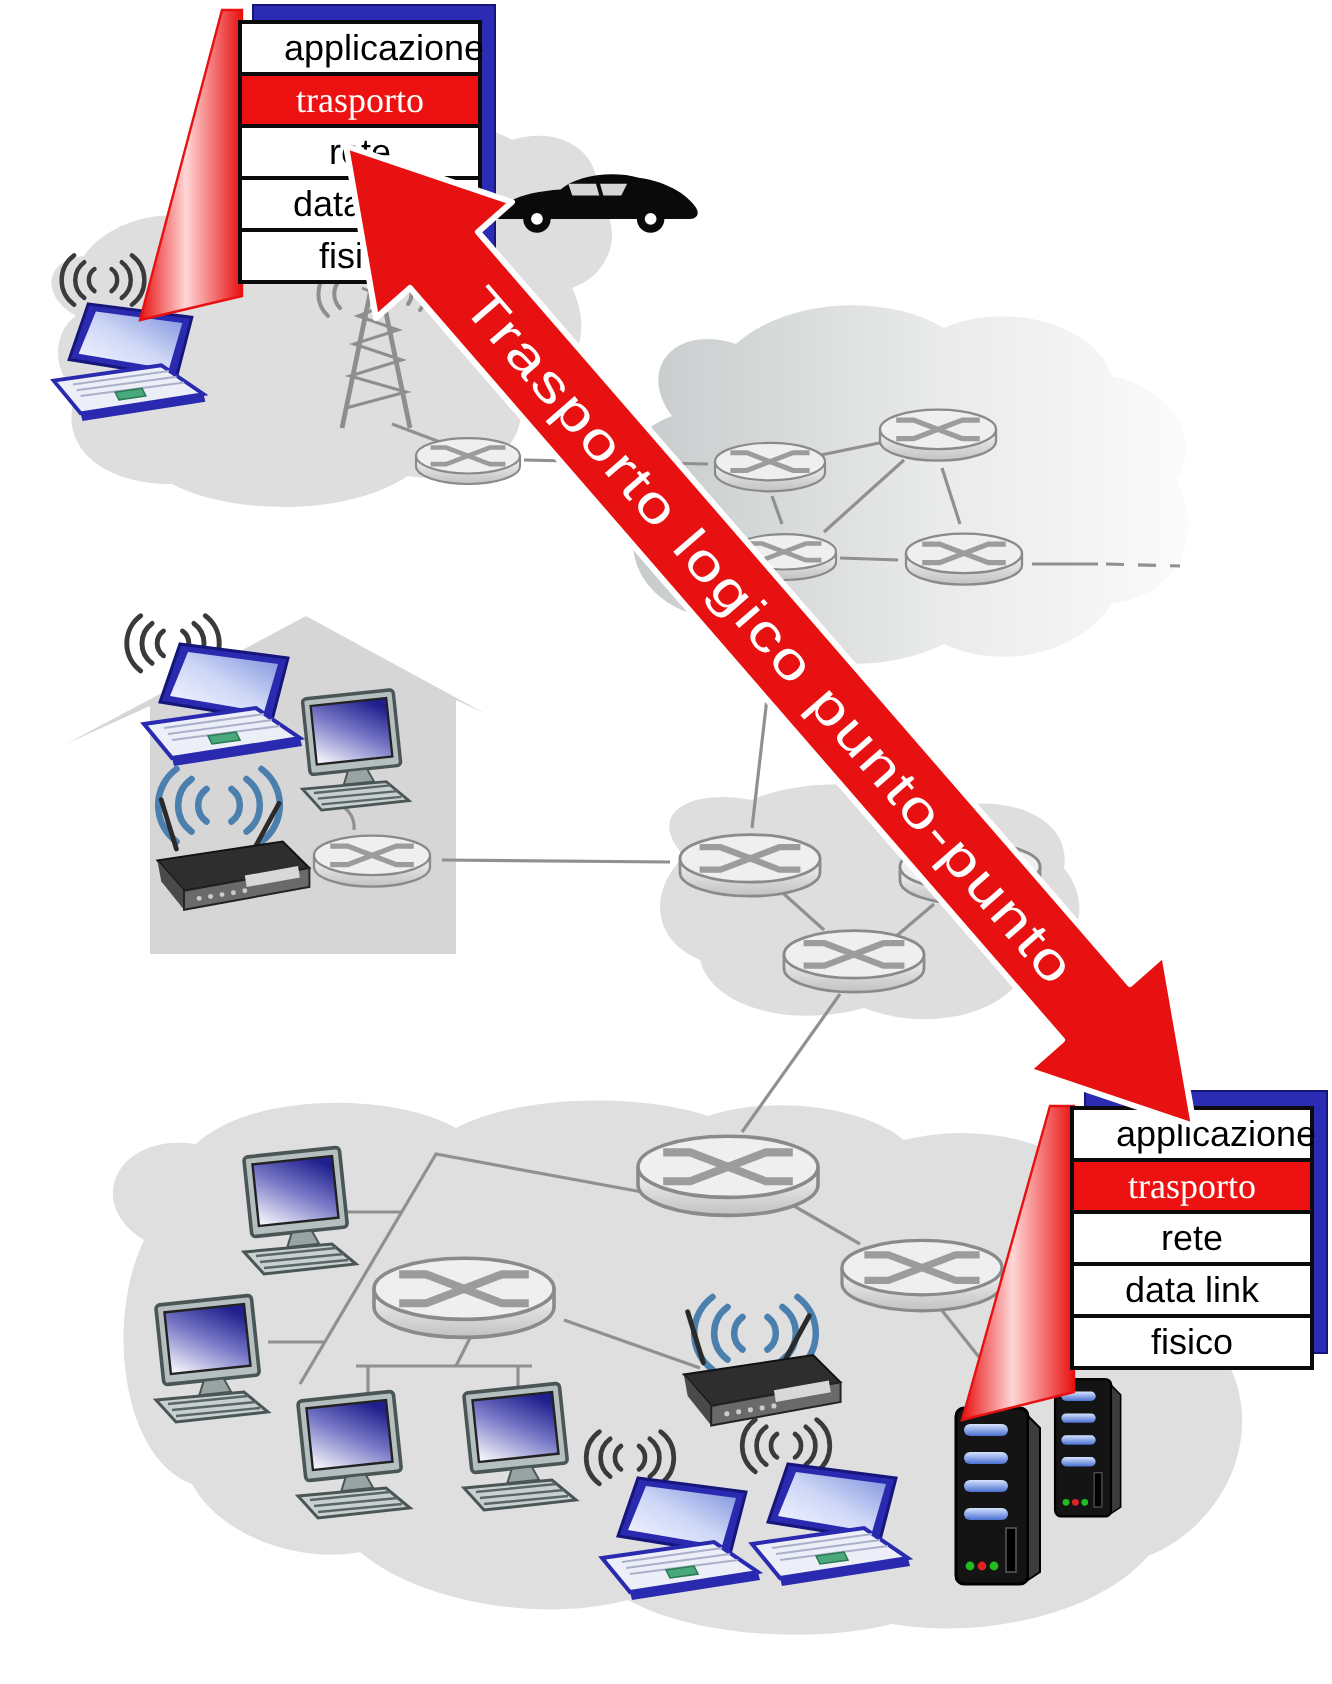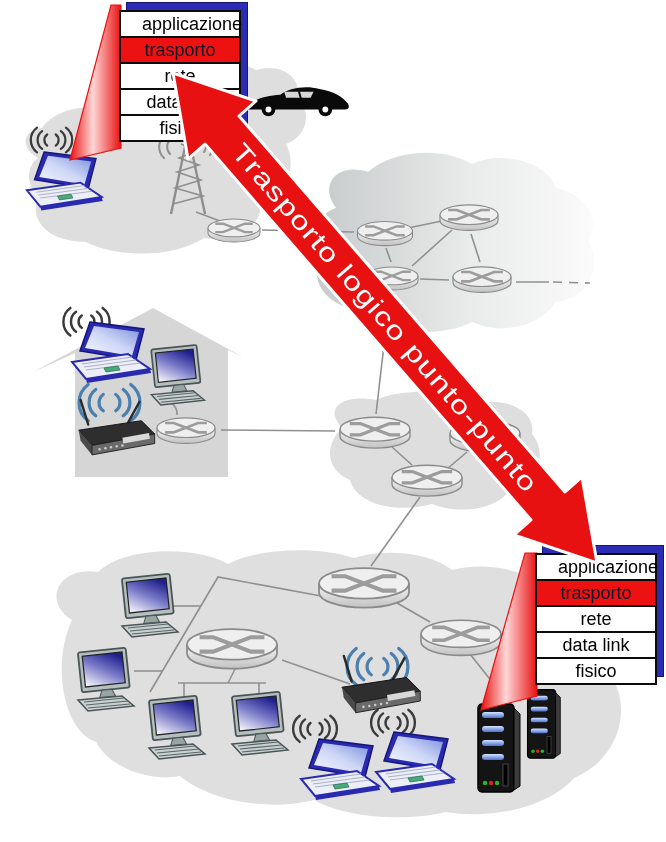--- a/index.html
+++ b/index.html
@@ -9,21 +9,21 @@
   .scene{z-index:1;}
   .overlay{z-index:30;pointer-events:none;}
   .stack{position:absolute;width:122px;z-index:20;}
   .stack .back{position:absolute;left:7px;top:-8px;width:122px;height:132px;
                background:#2b2bb4;border:1px solid #15157a;box-sizing:border-box;}
   .rows{position:relative;}
   .row{position:relative;height:28px;margin-top:-2px;border:2px solid #0b0b0b;background:#ffffff;
        box-sizing:border-box;display:flex;align-items:center;justify-content:center;
        font-size:18px;color:#000;white-space:nowrap;}
   .row:first-child{margin-top:0;padding-left:24px;}
-  .row.hl{background:#ee1111;color:#0f172a;}
+  .row.hl{background:#ee1111;color:#ffffff;font-family:Liberation Serif, serif;}
   .arrow-label{font-size:26px;fill:#ffffff;letter-spacing:1px;}
 </style>
 </head>
 <body>
 
 <div class="stage">
 
   <svg class="scene" viewBox="0 0 666 842">
     <defs>
       <linearGradient id="scr" x1="0.75" y1="0" x2="0" y2="1">

